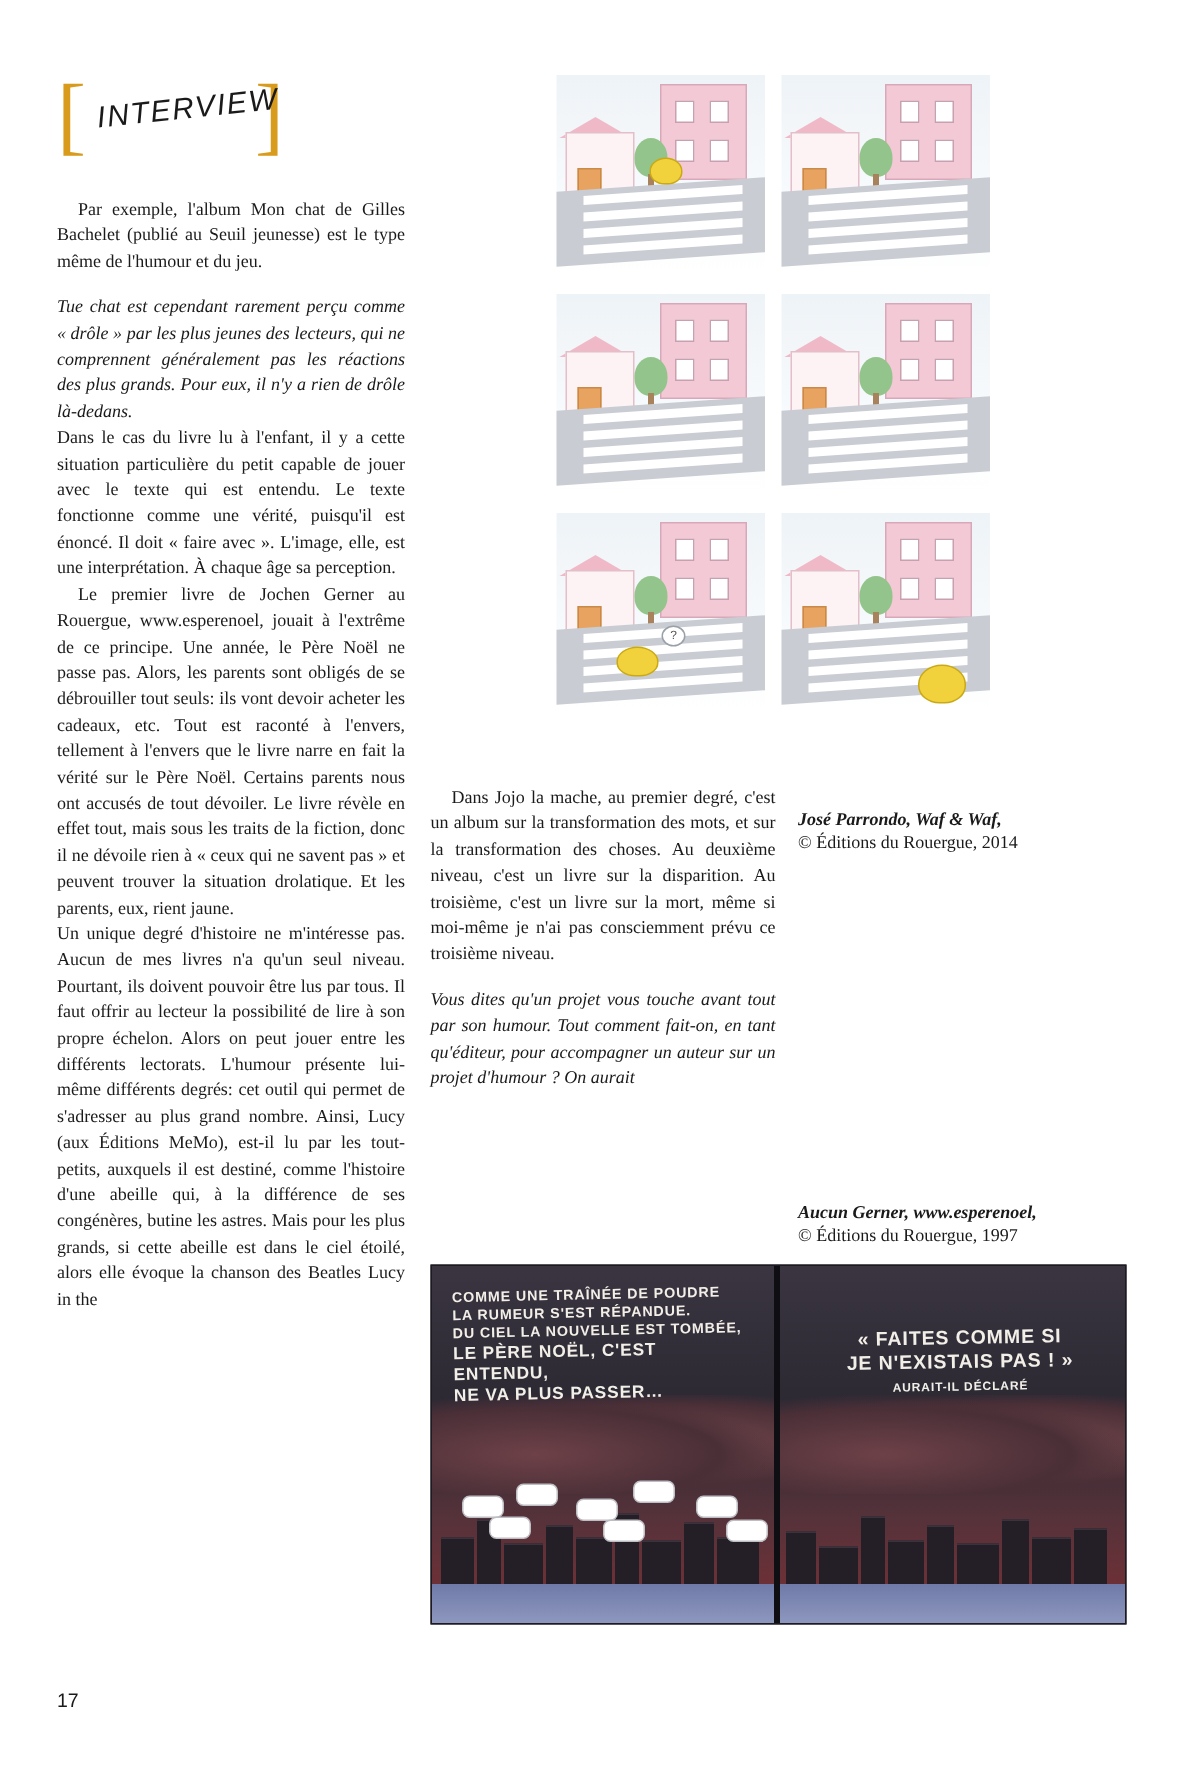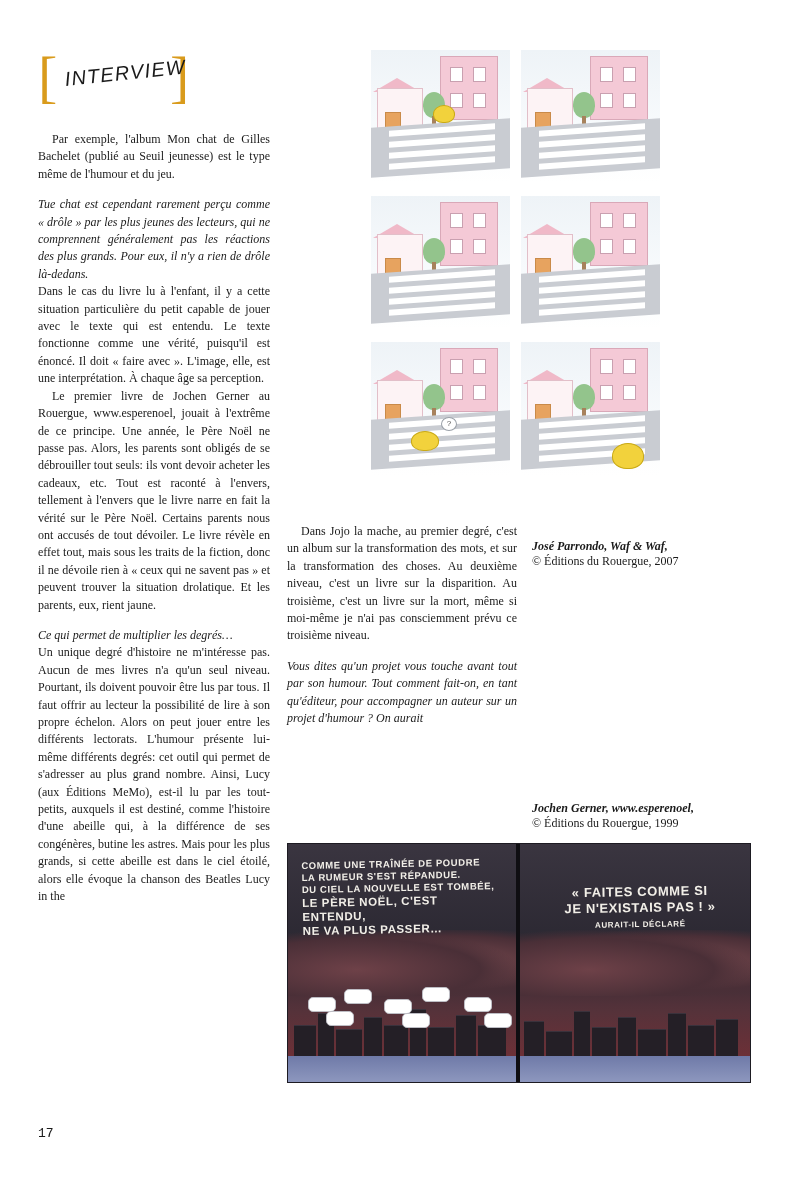--- a/index.html
+++ b/index.html
@@ -91,21 +91,21 @@
     text-align: left;
   }
   .caption b { font-weight: 700; font-style: italic; }
 
   
   .folio {
     position: absolute;
     left: 38px;
     top: 1126px;
     font-size: 13px;
-    font-family: Liberation Mono, monospace;
+    font-family: Liberation Sans, sans-serif;
   }
 
   
   .illus-top {
     position: absolute;
     left: 287px;
     top: 28px;
     width: 462px;
     height: 480px;
   }
@@ -329,37 +329,36 @@
     <span class="bracket bracket-left">[</span>
     <span class="bracket bracket-right">]</span>
     <span class="interview-word">INTERVIEW</span>
   </div>
 
   <div class="col" id="col-left">
     <p class="indent">Par exemple, l'album Mon chat de Gilles Bachelet (publié au Seuil jeunesse) est le type même de l'humour et du jeu.</p>
     <p class="q gap">Tue chat est cependant rarement perçu comme « drôle » par les plus jeunes des lecteurs, qui ne comprennent généralement pas les réactions des plus grands. Pour eux, il n'y a rien de drôle là-dedans.</p>
     <p>Dans le cas du livre lu à l'enfant, il y a cette situation particulière du petit capable de jouer avec le texte qui est entendu. Le texte fonctionne comme une vérité, puisqu'il est énoncé. Il doit « faire avec ». L'image, elle, est une interprétation. À chaque âge sa perception.</p>
     <p class="indent">Le premier livre de Jochen Gerner au Rouergue, www.esperenoel, jouait à l'extrême de ce principe. Une année, le Père Noël ne passe pas. Alors, les parents sont obligés de se débrouiller tout seuls: ils vont devoir acheter les cadeaux, etc. Tout est raconté à l'envers, tellement à l'envers que le livre narre en fait la vérité sur le Père Noël. Certains parents nous ont accusés de tout dévoiler. Le livre révèle en effet tout, mais sous les traits de la fiction, donc il ne dévoile rien à « ceux qui ne savent pas » et peuvent trouver la situation drolatique. Et les parents, eux, rient jaune.</p>
-    <p class="q gap">Ce qui permet de multiplier les degrés…</p>
     <p>Un unique degré d'histoire ne m'intéresse pas. Aucun de mes livres n'a qu'un seul niveau. Pourtant, ils doivent pouvoir être lus par tous. Il faut offrir au lecteur la possibilité de lire à son propre échelon. Alors on peut jouer entre les différents lectorats. L'humour présente lui-même différents degrés: cet outil qui permet de s'adresser au plus grand nombre. Ainsi, Lucy (aux Éditions MeMo), est-il lu par les tout-petits, auxquels il est destiné, comme l'histoire d'une abeille qui, à la différence de ses congénères, butine les astres. Mais pour les plus grands, si cette abeille est dans le ciel étoilé, alors elle évoque la chanson des Beatles Lucy in the</p>
   </div>
 
   <div class="col" id="col-mid">
     <p class="indent">Dans Jojo la mache, au premier degré, c'est un album sur la transformation des mots, et sur la transformation des choses. Au deuxième niveau, c'est un livre sur la disparition. Au troisième, c'est un livre sur la mort, même si moi-même je n'ai pas consciemment prévu ce troisième niveau.</p>
     <p class="q gap">Vous dites qu'un projet vous touche avant tout par son humour. Tout comment fait-on, en tant qu'éditeur, pour accompagner un auteur sur un projet d'humour ? On aurait</p>
   </div>
 
   <div class="col caption" id="col-right-caption1">
     <p><b>José Parrondo, Waf &amp; Waf,</b></p>
-    <p>© Éditions du Rouergue, 2007</p>
+    <p>© Éditions du Rouergue, 2014</p>
   </div>
 
   <div class="col caption" id="col-right-caption2">
-    <p><b>Jochen Gerner, www.esperenoel,</b></p>
-    <p>© Éditions du Rouergue, 1999</p>
+    <p><b>Aucun Gerner, www.esperenoel,</b></p>
+    <p>© Éditions du Rouergue, 1997</p>
   </div>
 
   <div class="illus-top">
 
     <div class="panel" style="left:84px; top:22px;">
       <div class="sky"></div>
       <div class="house-right">
           <span class="win w1"></span>
           <span class="win w2"></span>
           <span class="win w3"></span>

